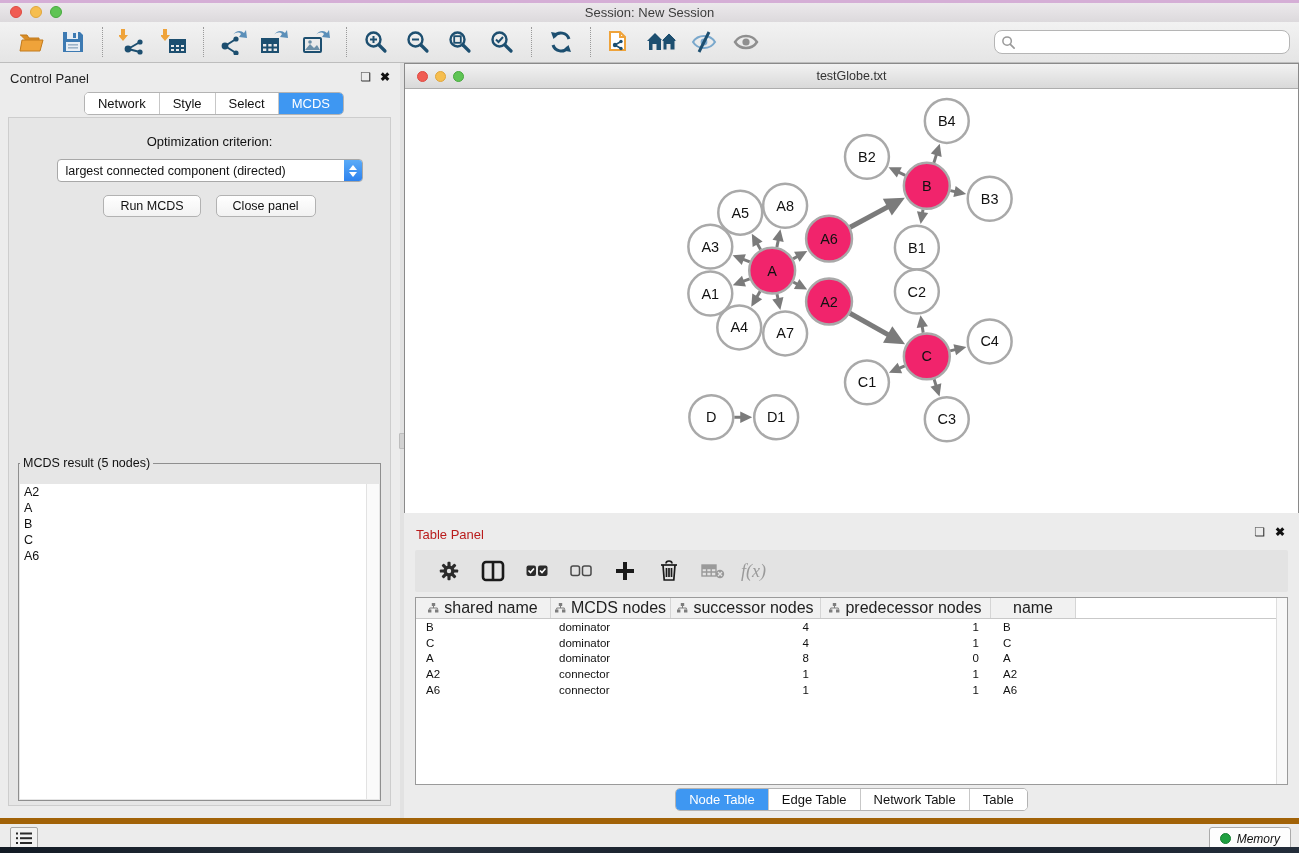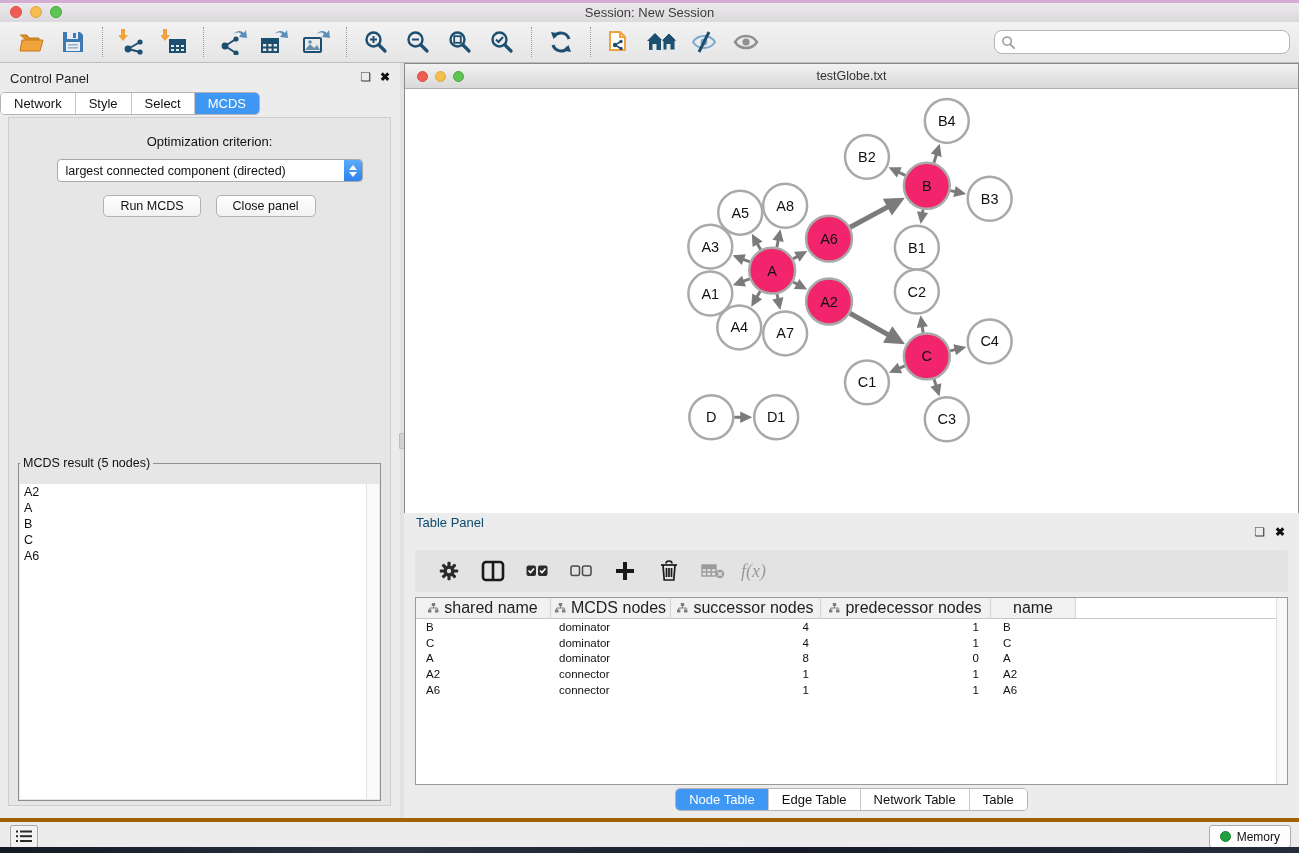--- a/index.html
+++ b/index.html
@@ -35,21 +35,21 @@
   .hgrip { position:absolute; left:846px; top:452px; width:16px; height:6px; background:#d8d8d8; border:1px solid #c2c2c2; border-radius:1px; }
 
   
   .control-panel { position:absolute; left:0; top:0; width:400px; height:755px; background:#ececec; }
   .cp-header { position:absolute; top:0; left:0; right:0; height:28px; }
   .cp-title { position:absolute; left:10px; top:8px; font-size:13px; color:#222; }
   .panel-btns { position:absolute; right:10px; top:7px; display:flex; gap:9px; }
   .float-glyph { font-size:12px; color:#333; line-height:14px; }
   .close-glyph { font-size:12px; color:#111; font-weight:bold; line-height:14px; }
 
-  .seg-row { position:absolute; top:29px; left:0; right:0; display:flex; justify-content:flex-start; }
+  .seg-row { position:absolute; top:29px; left:0; right:0; display:flex; justify-content:center;padding-left:28px; }
   .seg-group { display:inline-flex; border-radius:5px; overflow:hidden; border:1px solid #b3b3b3; background:#fff; }
   .seg-tab { padding:3px 13px; font-size:13px; color:#111; background:#fff; border-left:1px solid #c7c7c7; cursor:default; }
   .seg-tab:first-child { border-left:none; }
   .seg-tab.sel { background:#3e97f2; color:#fff; }
 
   .cp-body { position:absolute; top:54px; left:8px; right:9px; bottom:12px;
     background:#e6e6e6; border:1px solid #cdcdcd;padding-left:20px; }
   .opt-label { text-align:center; margin-top:16px; font-size:13px; color:#111; }
   .dropdown { position:relative; margin:10px auto 0 auto; width:306px; height:23px; background:#fff;
     border:1px solid #a8a8a8; border-radius:4px; display:flex; align-items:center; }
@@ -79,21 +79,21 @@
   .nw-title { position:absolute; left:0; right:0; top:5px; text-align:center; font-size:12.5px; color:#333; }
   .canvas { position:absolute; top:26px; left:1px; right:1px; bottom:1px; background:#fff; }
   .canvas svg { position:absolute; inset:0; }
   .resize-grip { position:absolute; right:1px; bottom:1px; width:12px; height:12px;
     background:
       linear-gradient(135deg, transparent 50%, transparent 50%),
       repeating-linear-gradient(135deg, transparent 0 3px, #b8b8b8 3px 4px); }
 
   
   .table-panel { position:absolute; left:404px; top:450px; width:895px; height:305px; background:#ececec; }
-  .tp-title { position:absolute; left:12px; top:2px; font-size:13px; color:#0c4a6e; }
+  .tp-title { position:absolute; left:12px; top:14px; font-size:13px; color:#b91c1c; }
   .tp-btns { position:absolute; right:14px; top:12px; display:flex; gap:10px; }
   .tp-toolbar { position:absolute; left:11px; top:37px; width:873px; height:42px;
     background:#e3e3e3; border-radius:2px; display:flex; align-items:center; padding-left:12px; }
   .tbicon { width:30px; height:30px; display:flex; align-items:center; justify-content:center; margin:0 7px; }
   .fx-label { font-family:"Liberation Serif",serif; font-style:italic; font-size:18px; color:#9a9a9a; margin-left:6px; }
 
   .dtable { position:absolute; left:11px; top:84px; width:873px; bottom:33px;
     background:#fff; border:1px solid #9a9a9a; overflow:hidden; }
   .hrow, .drow { display:grid; grid-template-columns:135px 120px 150px 170px 85px 1fr; }
   .hrow { height:21px; border-bottom:1px solid #c9c9c9; }
@@ -105,21 +105,21 @@
   .dcell.c0 { padding-left:10px; }
   .dcell.c1 { padding-left:8px; }
   .dcell.c2, .dcell.c3 { justify-content:flex-end; padding-right:12px; }
   .dcell.c4 { padding-left:12px; }
   .tbl-scroll { position:absolute; right:0; top:0; bottom:0; width:11px; background:#f8f8f8; border-left:1px solid #ddd; }
 
   .tp-tabs { position:absolute; left:0; right:0; bottom:7px; display:flex; justify-content:center; }
 
   
   .statusbar { position:absolute; top:818px; left:0; right:0; height:29px;
-    background:#ececec; border-top:4px solid #a16207; }
+    background:#ececec; border-top:6px solid #a16207;font-style:italic; }
   .list-btn { position:absolute; left:10px; top:3px; width:28px; height:23px; background:#f2f2f2;
     border:1px solid #a8a8a8; border-radius:2px; display:flex; align-items:center; justify-content:center; }
   .memory-btn { position:absolute; right:8px; top:3px; height:23px; padding:0 10px; background:#fdfdfd;
     border:1px solid #ababab; border-radius:3px; display:flex; align-items:center; gap:6px; font-size:12px; color:#111; }
   .mem-dot { width:11px; height:11px; border-radius:50%; background:#1f9f40; border:1px solid #168032; }
 
   .desktop-strip { position:absolute; bottom:0; left:0; right:0; height:6px;
     background:linear-gradient(90deg,#121a24,#2a3440 30%,#141b26 60%,#232d3a); }
 </style>
 </head>

